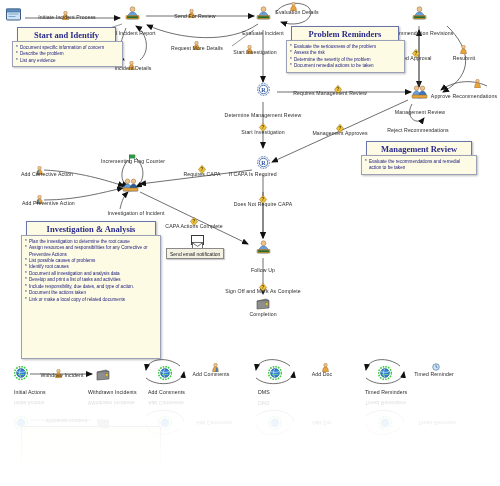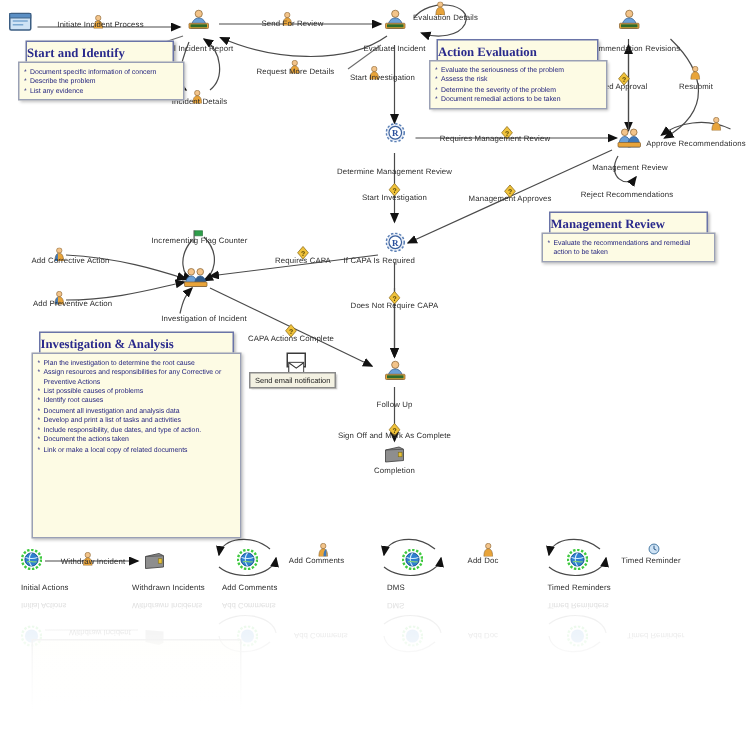--- a/index.html
+++ b/index.html
@@ -31,21 +31,21 @@
     box-shadow:1px 1px 2px rgba(0,0,0,.25);
   }
   .callout-title{
     position:absolute;
     background:#fdfbe4;
     border:1px solid #6a74a8;
     box-shadow:1px 1px 2px rgba(0,0,0,.3);
     color:#2a2a8c;
     font-family:"Liberation Serif", serif;
     font-weight:bold;
-    text-align:left;
+    text-align:center;
     line-height:1;
     white-space:nowrap;
   }
   .callout ul{
     margin:0;padding:3px 3px 3px 3px;
     list-style:none;
   }
   .callout li{
     font-size:4.6px;
     line-height:1.32;
@@ -441,21 +441,21 @@
 
 <div class="callout-title" style="left:17px;top:27px;width:97px;padding:2.5px 0;font-size:8.5px;">Start and Identify</div>
 <div class="callout" style="left:12px;top:41px;width:109px;height:24px;">
   <ul>
     <li>Document specific information of concern</li>
     <li>Describe the problem</li>
     <li>List any evidence</li>
   </ul>
 </div>
 
-<div class="callout-title" style="left:291px;top:26px;width:106px;padding:2.5px 0;font-size:8.5px;">Action Evaluation</div>
+<div class="callout-title" style="left:291px;top:26px;width:106px;padding:2.5px 0;font-size:8.5px;">Problem Reminders</div>
 <div class="callout" style="left:286px;top:40px;width:117px;height:31px;">
   <ul>
     <li>Evaluate the seriousness of the problem</li>
     <li>Assess the risk</li>
     <li>Determine the severity of the problem</li>
     <li>Document remedial actions to be taken</li>
   </ul>
 </div>
 
 <div class="callout-title" style="left:366px;top:141px;width:104px;padding:2.5px 0;font-size:8.5px;">Management Review</div>

